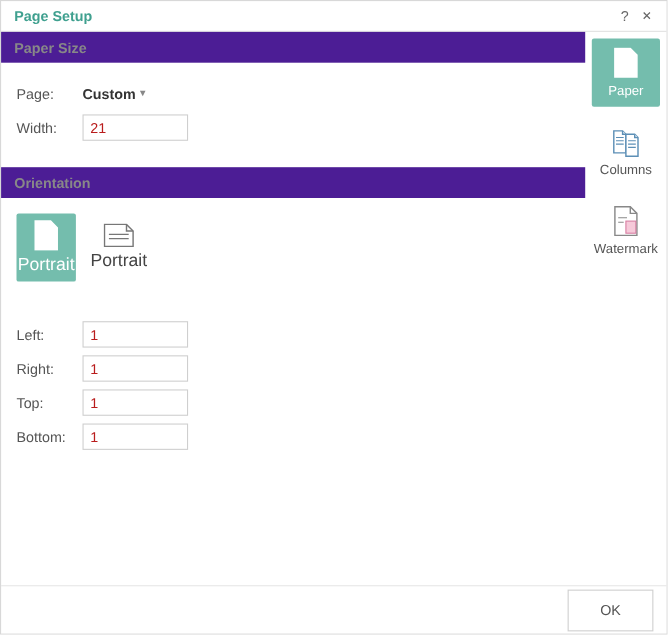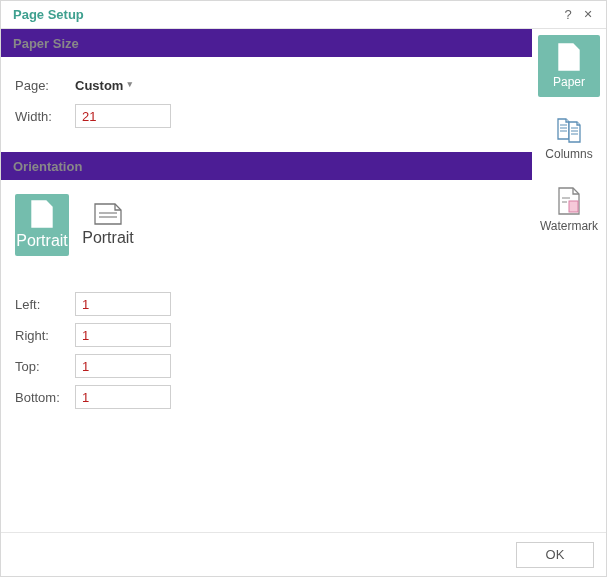--- a/index.html
+++ b/index.html
@@ -143,21 +143,21 @@
     height: 44px;
     border-top: 1px solid #e6e6e6;
     display: flex;
     align-items: center;
     justify-content: flex-end;
     gap: 10px;
     padding: 0 12px;
   }
   .btn {
     min-width: 78px;
-    height: 26px;
+    height: 38px;
     border: 1px solid #cfcfcf;
     background: #fff;
     color: #555;
     cursor: pointer;
     font-family: inherit;
     font-size: 13px;
   }
   svg { display: block; }
 </style>
 </head>

